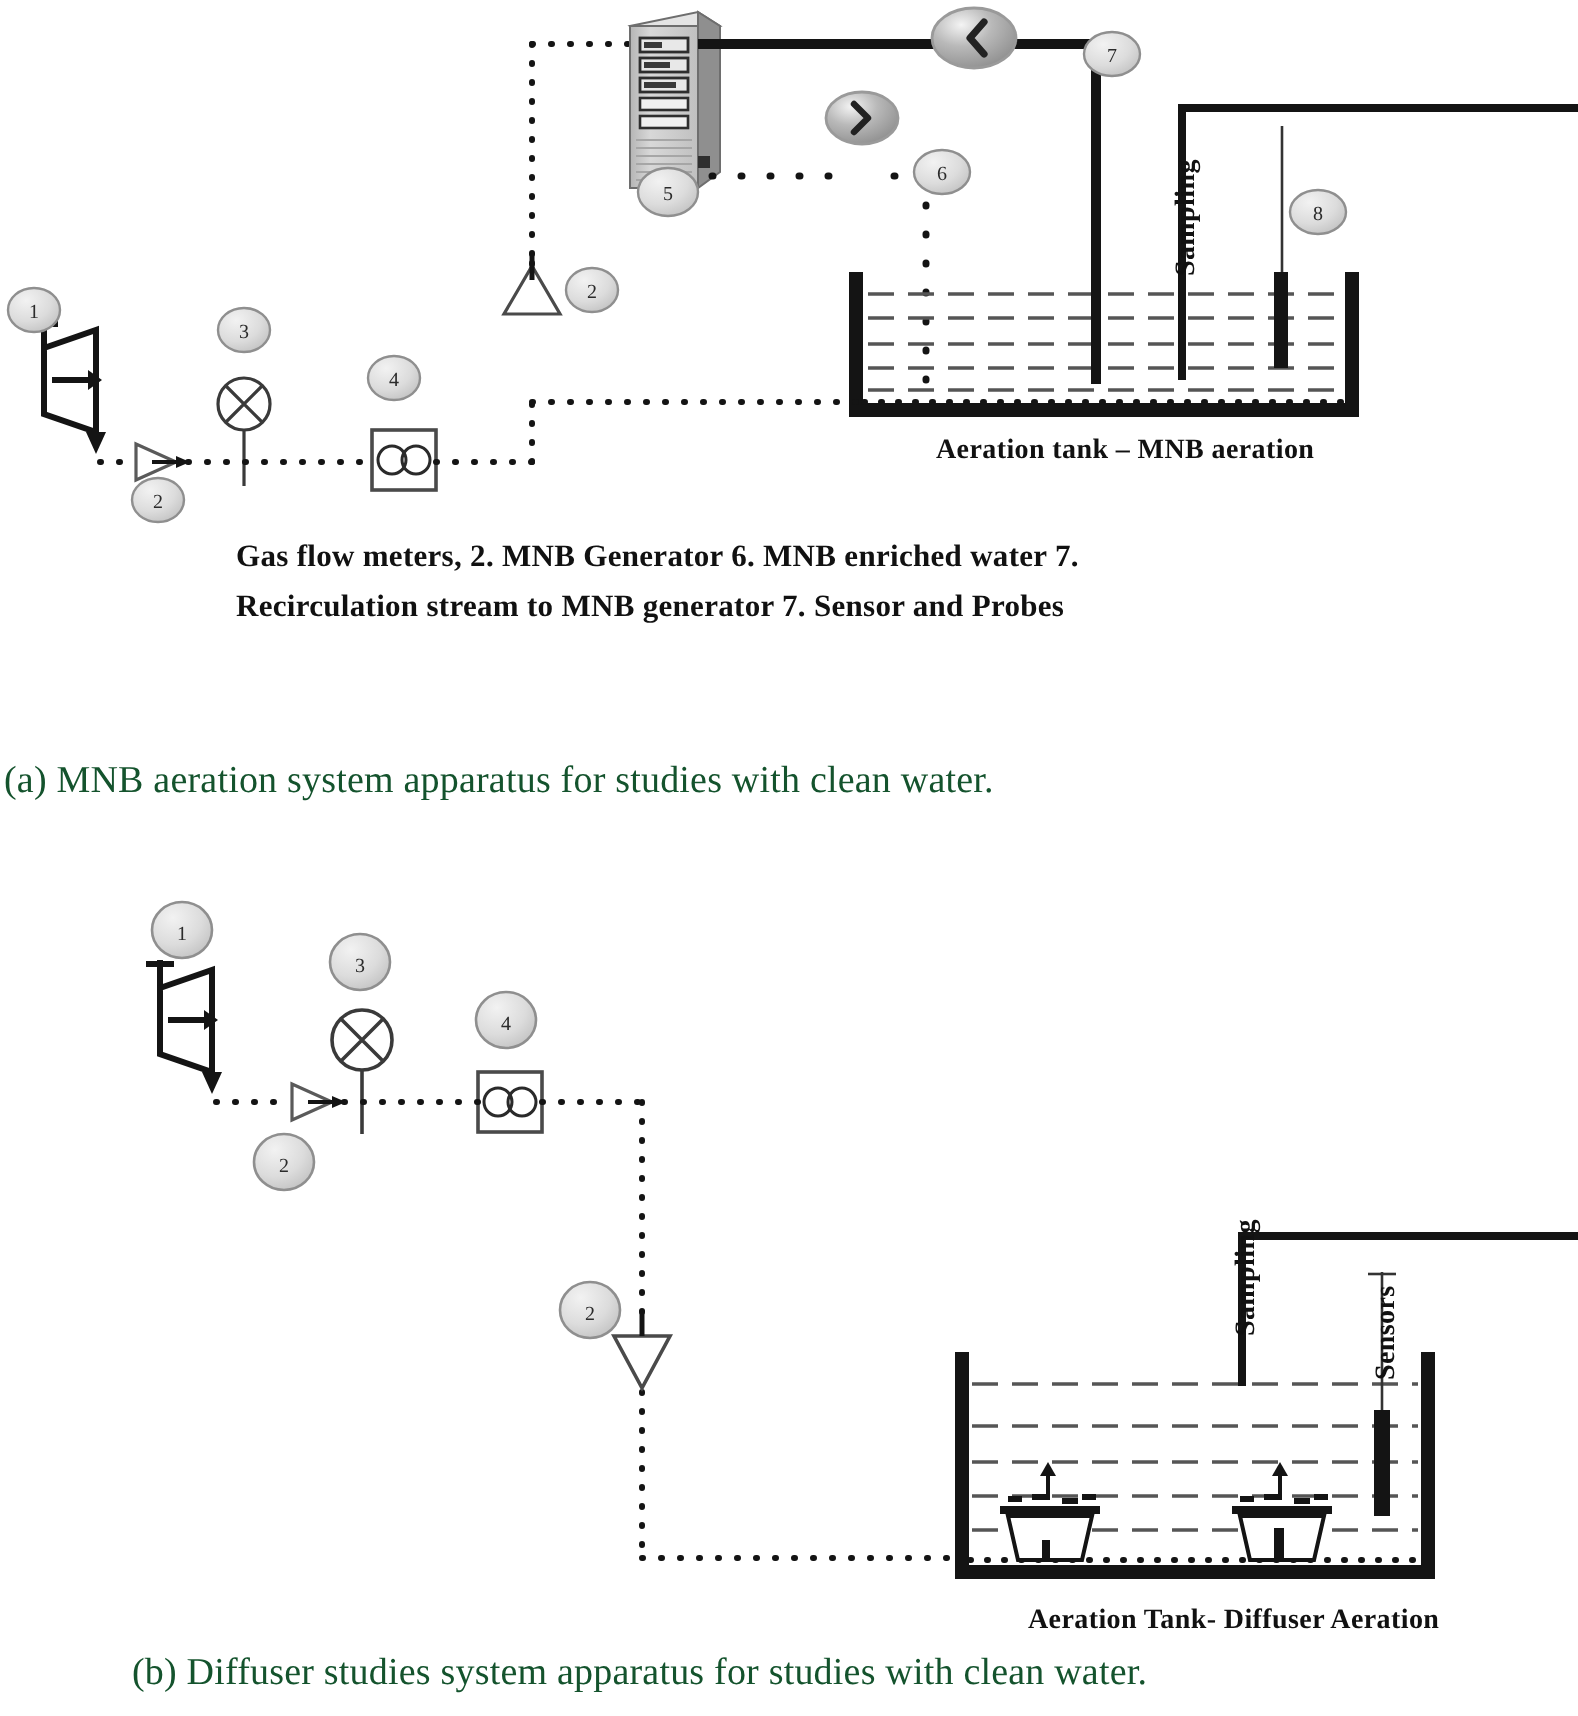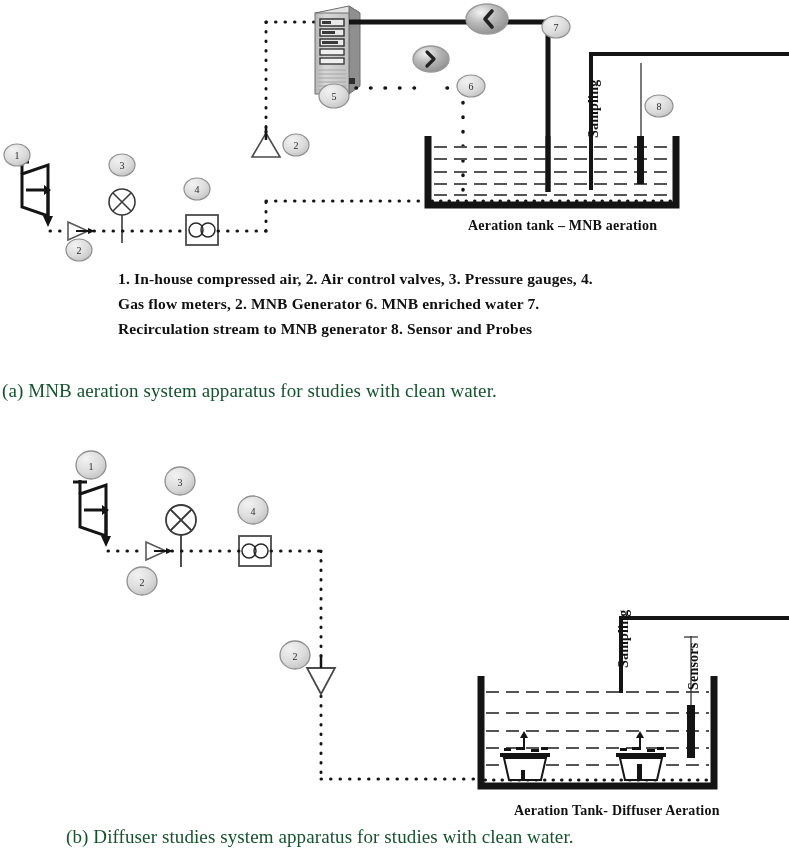--- a/index.html
+++ b/index.html
@@ -204,23 +204,22 @@
     <ellipse cx="659" cy="106" rx="14" ry="11" fill="url(#badgeGrad)" stroke="#8f8f8f" stroke-width="1.2"></ellipse>
     <text class="badge-txt" x="659" y="110" text-anchor="middle">8</text>
   </g>
 </svg>
 
 <div class="vtext" style="left:586px;top:138px;">Sampling</div>
 
 <div class="tanklabel" style="left:468px;top:218px;text-align:center;">Aeration tank – MNB aeration</div>
 
 <div class="legend">
-  <p>1. In-house compressed air, 2. Air control valves, 3. Pressure gauges, 4.</p>
   <p>Gas flow meters, 2. MNB Generator 6. MNB enriched water 7.</p>
-  <p>Recirculation stream to MNB generator 8. Sensor and Probes</p>
+  <p>Recirculation stream to MNB generator 7. Sensor and Probes</p>
 </div>
 
 <div class="cap" style="left:2px;top:380px;">(a) MNB aeration system apparatus for studies with clean water.</div>
 </div>
 
 <div class="fig">
 <svg width="789" height="858">
 
   <g>
     <path d="M80 480 L80 494" stroke="#141414" stroke-width="3" fill="none"></path>

